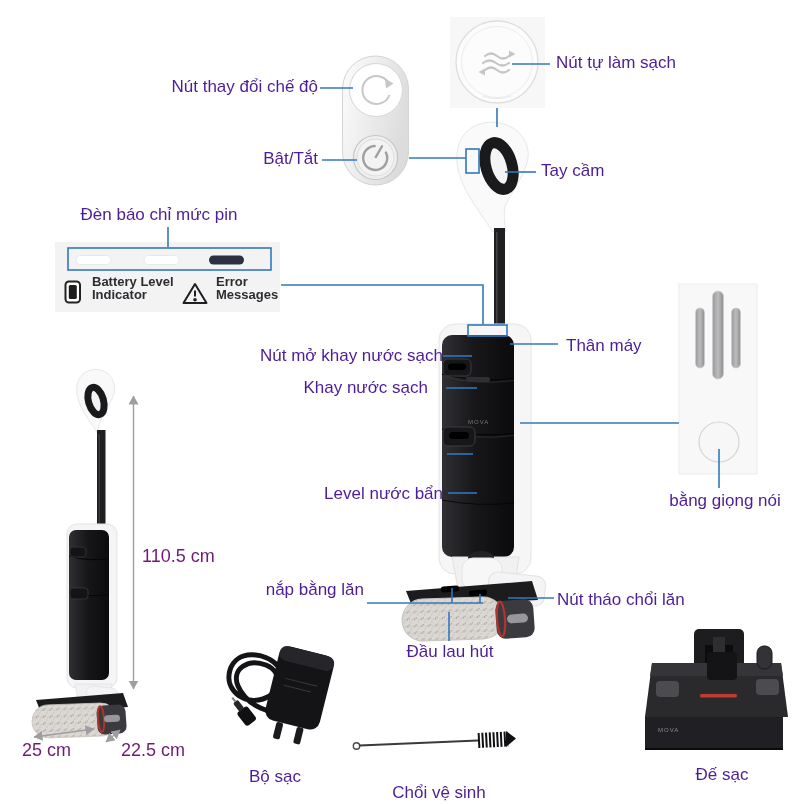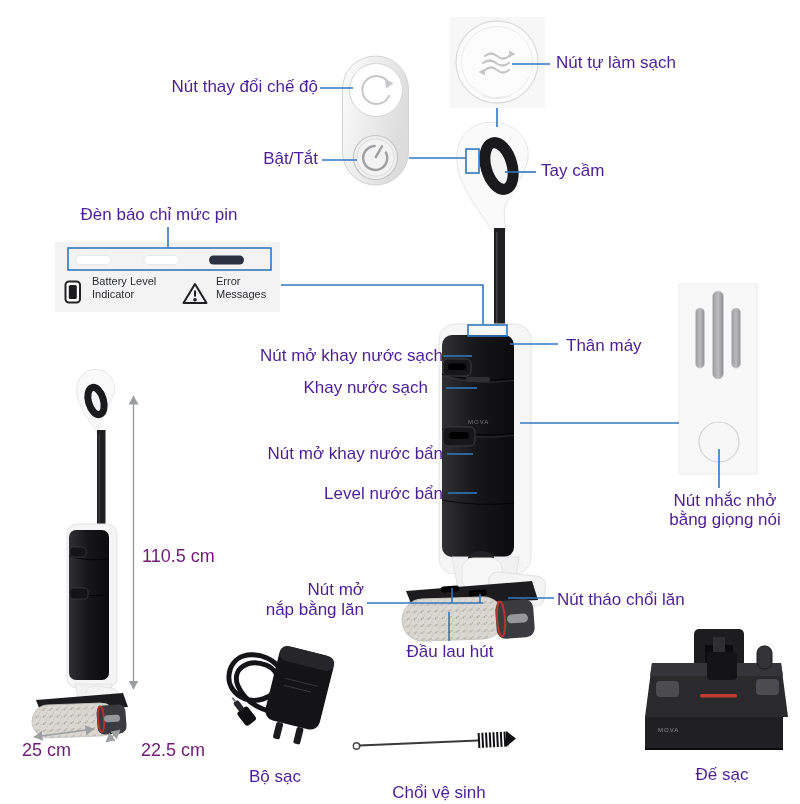--- a/index.html
+++ b/index.html
@@ -5,21 +5,21 @@
   html,body{margin:0;padding:0;background:#fff;}
   .stage{
     position:relative;width:800px;height:804px;background:#ffffff;overflow:hidden;
     font-family:"Liberation Sans","DejaVu Sans",sans-serif;
   }
   .art{position:absolute;left:0;top:0;}
   .lbl{position:absolute;font-size:17px;line-height:20px;color:#4c1d95;white-space:nowrap;}
   .lbl.r{text-align:right;}
   .lbl.c{text-align:center;}
   .dim{position:absolute;font-size:18px;line-height:20px;color:#701a75;white-space:nowrap;}
-  .smalltxt{position:absolute;font-size:11px;line-height:13px;font-weight:normal;color:#2b2d30;white-space:nowrap;}
+  .smalltxt{position:absolute;font-size:13px;line-height:13px;font-weight:bold;color:#2b2d30;white-space:nowrap;}
 </style>
 </head>
 <body>
 
 <div class="stage">
 
 <svg class="art" width="800" height="804" viewBox="0 0 800 804">
   <defs>
     <linearGradient id="gPanel" x1="0" y1="0" x2="1" y2="0.4">
       <stop offset="0" stop-color="#fdfdfd"></stop>
@@ -236,34 +236,31 @@
   <div>Indicator</div>
 </div>
 <div class="smalltxt" style="left:216px;top:275px;">
   <div>Error</div>
   <div>Messages</div>
 </div>
 
 <div class="lbl r" style="left:193px;top:346px;width:250px;">Nút mở khay nước sạch</div>
 <div class="lbl r" style="left:178px;top:378px;width:250px;">Khay nước sạch</div>
 <div class="lbl" style="left:566px;top:336px;">Thân máy</div>
-<div class="lbl r" style="left:193px;top:444px;width:250px;">Nút mở khay nước bẩn</div>
 <div class="lbl r" style="left:193px;top:484px;width:250px;">Level nước bẩn</div>
 
 <div class="lbl c" style="left:649px;top:491px;width:152px;line-height:19px;">
-  <div>Nút nhắc nhở</div>
   <div>bằng giọng nói</div>
 </div>
 
 <div class="dim" style="left:142px;top:546px;">110.5 cm</div>
 <div class="dim" style="left:22px;top:740px;">25 cm</div>
-<div class="dim" style="left:121px;top:740px;margin-left:20px;">22.5 cm</div>
+<div class="dim" style="left:121px;top:740px;">22.5 cm</div>
 
 <div class="lbl r" style="left:214px;top:580px;width:150px;line-height:20px;">
-  <div>Nút mở</div>
   <div>nắp bằng lăn</div>
 </div>
 <div class="lbl" style="left:557px;top:590px;">Nút tháo chổi lăn</div>
 <div class="lbl c" style="left:389px;top:642px;width:122px;">Đầu lau hút</div>
 
 <div class="lbl c" style="left:215px;top:767px;width:120px;">Bộ sạc</div>
 <div class="lbl c" style="left:379px;top:767px;width:120px;margin-top:16px;">Chổi vệ sinh</div>
 <div class="lbl c" style="left:662px;top:765px;width:120px;">Đế sạc</div>
 
 </div>

